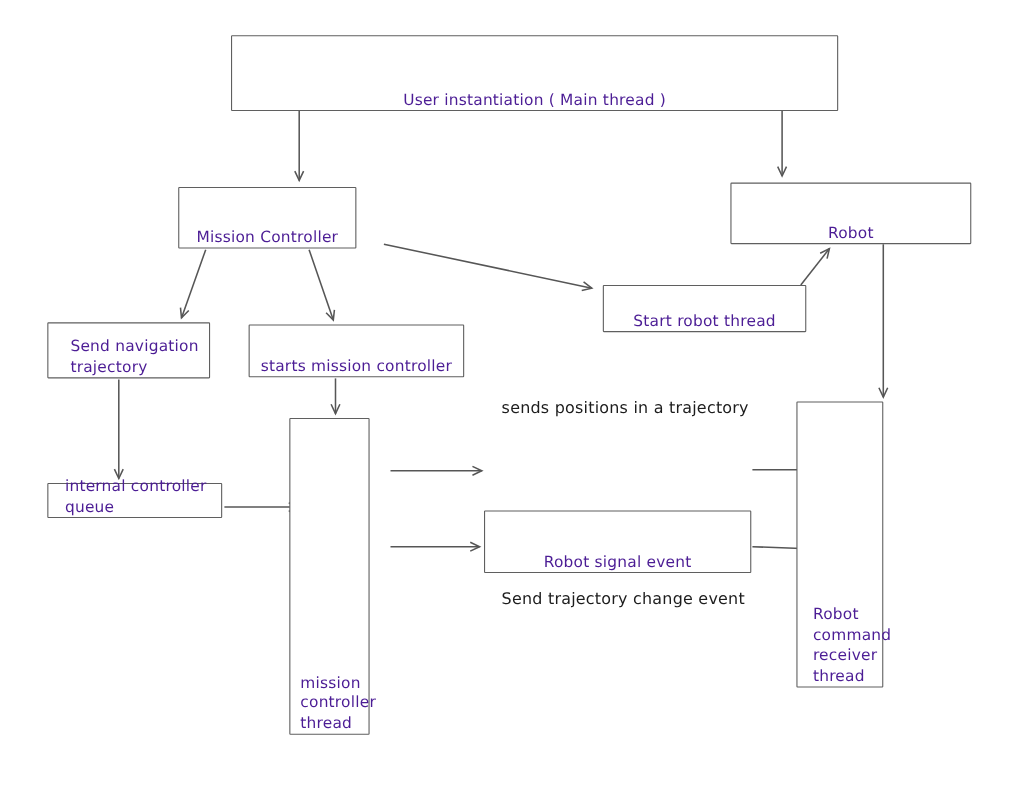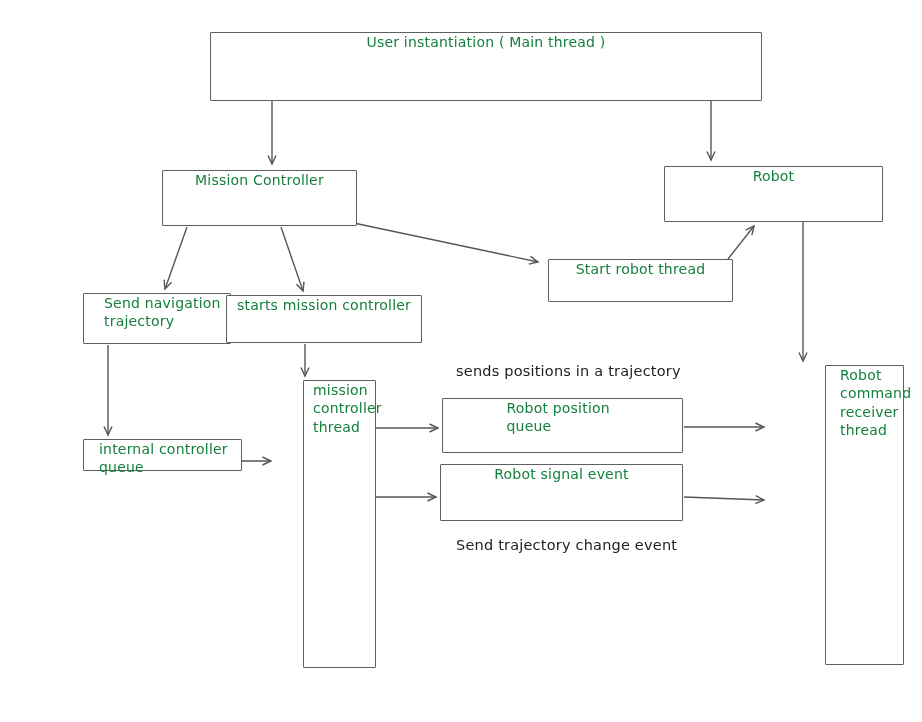--- a/index.html
+++ b/index.html
@@ -20,55 +20,54 @@
     width: 922px; height: 722px;
     pointer-events: none;
   }
   .node {
     position: absolute;
     box-sizing: border-box;
     border: 1.6px solid #5f5f5f;
     border-radius: 1px;
     background: #ffffff;
     display: flex;
-    align-items: flex-start;
-    color: #15803d;
+    align-items: flex-end;
+    color: #4c1d95;
     font-size: 14px;
     line-height: 1.32;
     letter-spacing: 0.2px;
   }
   .node.center {
     justify-content: center;
     text-align: center;
   }
   .node.leftalign {
     justify-content: flex-start;
     text-align: left;
-    margin-left: 40px;
   }
   .floating-label {
     position: absolute;
     color: #1d1d1d;
     font-size: 14.5px;
     letter-spacing: 0.2px;
     white-space: nowrap;
   }
   
   #n-user            { left:210px; top:32px;  width:552px; height:69px; }
-  #n-mission         { left:162px; top:170px; width:195px; height:56px; }
+  #n-mission         { left:162px; top:170px; width:162px; height:56px; }
   #n-robot           { left:664px; top:166px; width:219px; height:56px; }
   #n-startrobot      { left:548px; top:259px; width:185px; height:43px; }
   #n-sendnav         { left:43px;  top:293px; width:148px; height:51px; padding-left:20px; padding-right:4px; }
   #n-startsmc        { left:226px; top:295px; width:196px; height:48px; }
   #n-icq             { left:43px;  top:439px; width:159px; height:32px; padding-left:15px; padding-right:4px; }
   #n-mct             { left:263px; top:380px; width:73px;  height:288px; padding-left:9px; padding-right:2px; }
   #n-rpq             { left:442px; top:398px; width:241px; height:55px; }
   #n-rpq .wrapblock  { width: 112px; text-align: left; }
   #n-rse             { left:440px; top:464px; width:243px; height:57px; }
-  #n-rcrt            { left:785px; top:365px; width:79px;  height:300px; padding-left:14px; padding-right:2px; }
+  #n-rcrt            { left:724px; top:365px; width:79px;  height:260px; padding-left:14px; padding-right:2px; }
   #lbl-sends  { left:456px; top:363px; }
   #lbl-change { left:456px; top:537px; }
 </style>
 </head>
 <body>
 
 <div id="canvas">
 
   <svg id="arrow-layer" viewBox="0 0 922 722" xmlns="http://www.w3.org/2000/svg">
     <defs>
@@ -119,23 +118,20 @@
   </div>
 
   <div id="n-icq" class="node leftalign">
     <span>internal controller queue</span>
   </div>
 
   <div id="n-mct" class="node leftalign">
     <span>mission controller thread</span>
   </div>
 
-  <div id="n-rpq" class="node center">
-    <span class="wrapblock">Robot position queue</span>
-  </div>
 
   <div id="n-rse" class="node center">
     <span>Robot signal event</span>
   </div>
 
   <div id="n-rcrt" class="node leftalign">
     <span>Robot command receiver thread</span>
   </div>
 
   <div id="lbl-sends" class="floating-label">sends positions in a trajectory</div>

